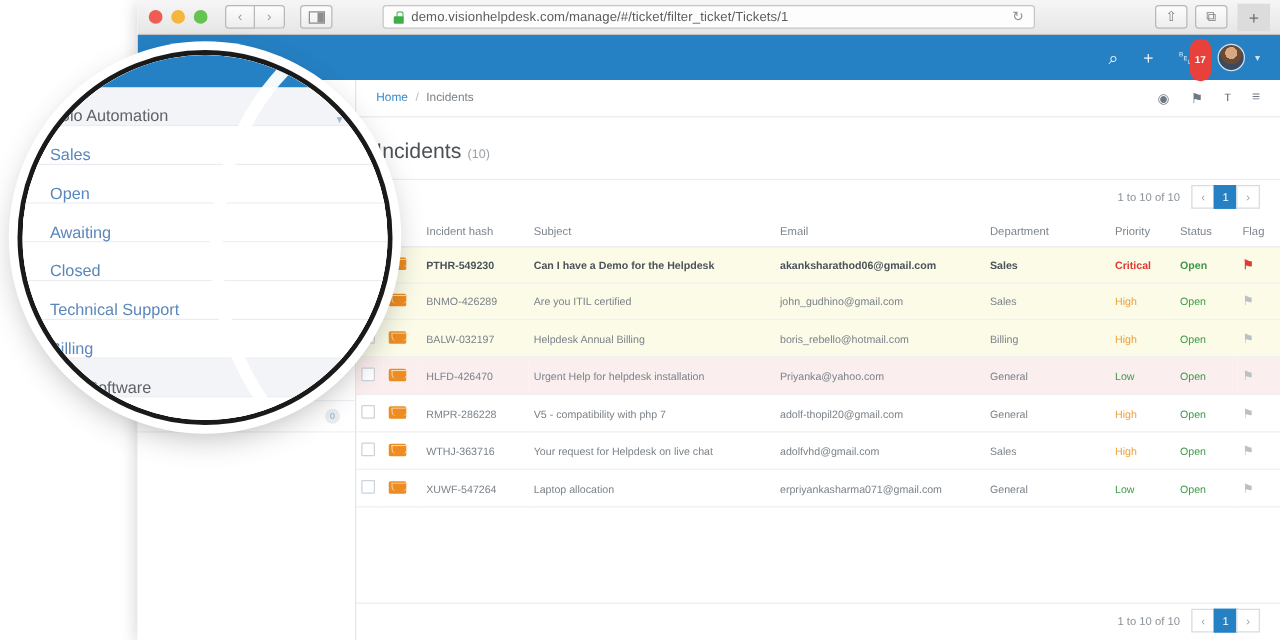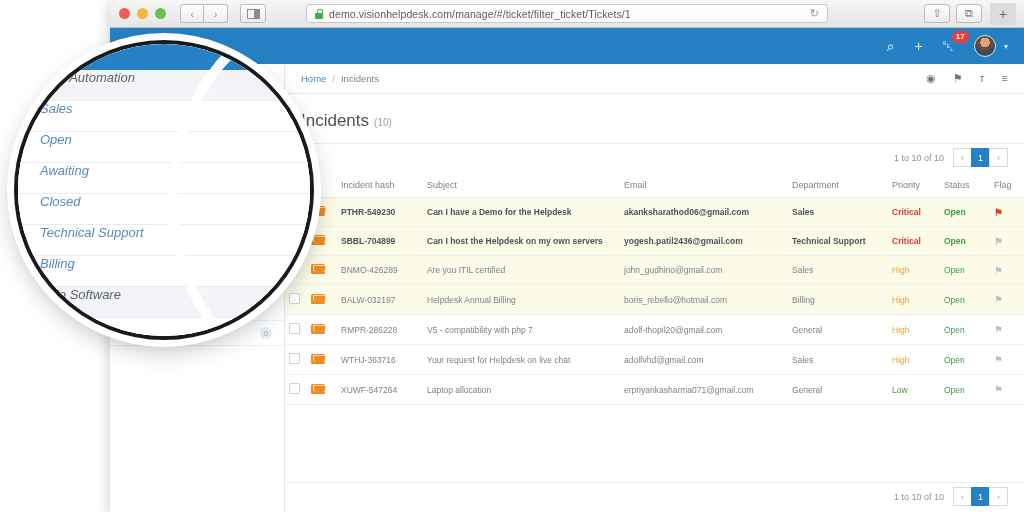--- a/index.html
+++ b/index.html
@@ -88,21 +88,21 @@
   
   .app { position:absolute; top:28px; left:0; right:0; bottom:0; background:#fff; }
   .topbar {
     height: 36px; background:#2581c4; display:flex; align-items:center;
     justify-content:flex-end; padding-right:16px; gap:20px;
   }
   .tb-ico { color:#e9f2fa; font-size:14px; position:relative; line-height:1; }
   .badge-17 {
     position:absolute; left:9px; top:-8px;
     background:#e8403a; color:#fff; font-size:8px; font-weight:bold;
-    border-radius:8px; padding:1px 4px; line-height:1.2;
+    border-radius:8px; padding:12px 4px; line-height:1.2;
   }
   .avatar {
     width:22px;height:22px;border-radius:50%;
     background: radial-gradient(circle at 50% 32%, #d8a882 0 28%, #6b4a35 29% 52%, #3d4a5e 53%);
     border:1.5px solid #cfe2f1; position:relative;
   }
   .caret { color:#cfe2f1; font-size:8px; margin-left:-12px; }
 
   
   .appbody { display:flex; height: calc(100% - 36px); }
@@ -189,23 +189,23 @@
     position:absolute; left:14px; top:40px; width:300px; height:300px;
     border-radius:50%; overflow:hidden;
     border: 4px solid #1a1a1a;
     box-shadow: 0 0 0 7px #ffffff, 0 8px 26px rgba(0,0,0,0.30);
     background:#fff; z-index: 30;
   }
   .mag-inner { position:absolute; left:0; top:0; width:300px; height:340px; background:#fff; }
   .mag-blue { position:absolute; left:0; top:0; right:0; height:26px; background:#2581c4; }
   .mag-list { position:absolute; left:0; top:26px; right:0; }
   .mag-row {
-    height:31px; display:flex; align-items:flex-start; padding-left:22px;
+    height:31px; display:flex; align-items:flex-end; padding-left:22px;
     border-bottom:1px solid #e9edf1; font-size:13px; color:#5a87bb;
-    position:relative; background:#fff;font-style:italic;
+    position:relative; background:#fff;
   }
   .mag-row.sel { background:#f2f4f7; color:#5d6268; }
   .mag-row.sel .mchev { position:absolute; right:44px; color:#9fb3cb; font-size:9px; }
   .mag-badge {
     position:absolute; right:26px; width:14px;height:14px;border-radius:50%;
     background:#e9eef4; color:#8ea3bb; font-size:8px;
     display:flex;align-items:center;justify-content:center;
   }
   .mag-white-arc {
     position:absolute; left:150px; top:-40px; width:330px; height:390px;
@@ -318,50 +318,50 @@
                   <td class="c-chk"></td>
                   <td class="c-env"><span class="env"></span></td>
                   <td class="c-hash">PTHR-549230</td>
                   <td class="c-sub">Can I have a Demo for the Helpdesk</td>
                   <td class="c-mail">akanksharathod06@gmail.com</td>
                   <td class="c-dep">Sales</td>
                   <td class="c-pri"><span class="prio-critical">Critical</span></td>
                   <td class="c-sta"><span class="status-open">Open</span></td>
                   <td class="c-flg"><span class="flag red">⚑</span></td>
                 </tr>
-                <tr class="r-yellow bold">
-                  <td class="c-chk"></td>
-                  <td class="c-env"><span class="env"></span></td>
-                  <td class="c-hash">SBBL-704899</td>
-                  <td class="c-sub">Can I host the Helpdesk on my own servers</td>
-                  <td class="c-mail">yogesh.patil2436@gmail.com</td>
-                  <td class="c-dep">Technical Support</td>
-                  <td class="c-pri"><span class="prio-critical">Critical</span></td>
-                  <td class="c-sta"><span class="status-open">Open</span></td>
-                  <td class="c-flg"><span class="flag ">⚑</span></td>
-                </tr>
                 <tr class="r-yellow ">
                   <td class="c-chk"></td>
                   <td class="c-env"><span class="env"></span></td>
                   <td class="c-hash">BNMO-426289</td>
                   <td class="c-sub">Are you ITIL certified</td>
                   <td class="c-mail">john_gudhino@gmail.com</td>
                   <td class="c-dep">Sales</td>
                   <td class="c-pri"><span class="prio-high">High</span></td>
                   <td class="c-sta"><span class="status-open">Open</span></td>
                   <td class="c-flg"><span class="flag ">⚑</span></td>
                 </tr>
                 <tr class="r-yellow ">
                   <td class="c-chk"><span class="cbox"></span></td>
                   <td class="c-env"><span class="env"></span></td>
                   <td class="c-hash">BALW-032197</td>
                   <td class="c-sub">Helpdesk Annual Billing</td>
                   <td class="c-mail">boris_rebello@hotmail.com</td>
                   <td class="c-dep">Billing</td>
                   <td class="c-pri"><span class="prio-high">High</span></td>
+                  <td class="c-sta"><span class="status-open">Open</span></td>
+                  <td class="c-flg"><span class="flag ">⚑</span></td>
+                </tr>
+                <tr class="r-pink ">
+                  <td class="c-chk"><span class="cbox"></span></td>
+                  <td class="c-env"><span class="env"></span></td>
+                  <td class="c-hash">HLFD-426470</td>
+                  <td class="c-sub">Urgent Help for helpdesk installation</td>
+                  <td class="c-mail">Priyanka@yahoo.com</td>
+                  <td class="c-dep">General</td>
+                  <td class="c-pri"><span class="prio-low">Low</span></td>
                   <td class="c-sta"><span class="status-open">Open</span></td>
                   <td class="c-flg"><span class="flag ">⚑</span></td>
                 </tr>
                 <tr class="">
                   <td class="c-chk"><span class="cbox"></span></td>
                   <td class="c-env"><span class="env"></span></td>
                   <td class="c-hash">RMPR-286228</td>
                   <td class="c-sub">V5 - compatibility with php 7</td>
                   <td class="c-mail">adolf-thopil20@gmail.com</td>
                   <td class="c-dep">General</td>

